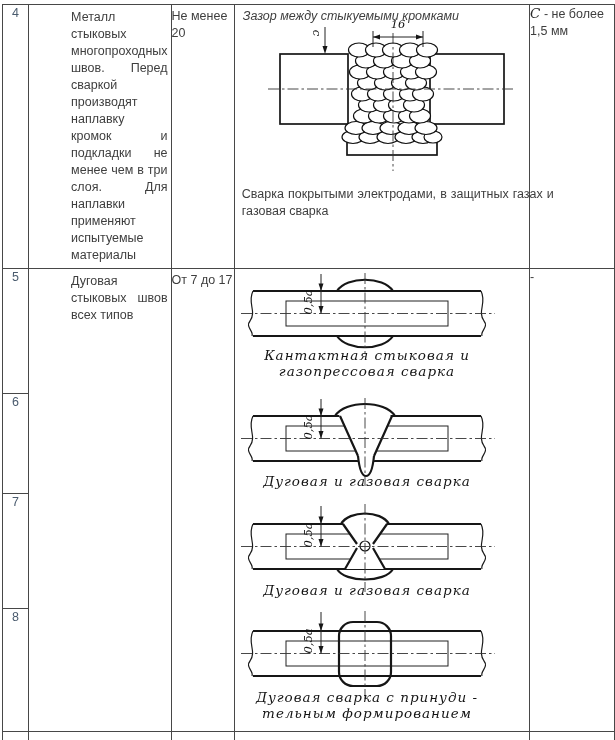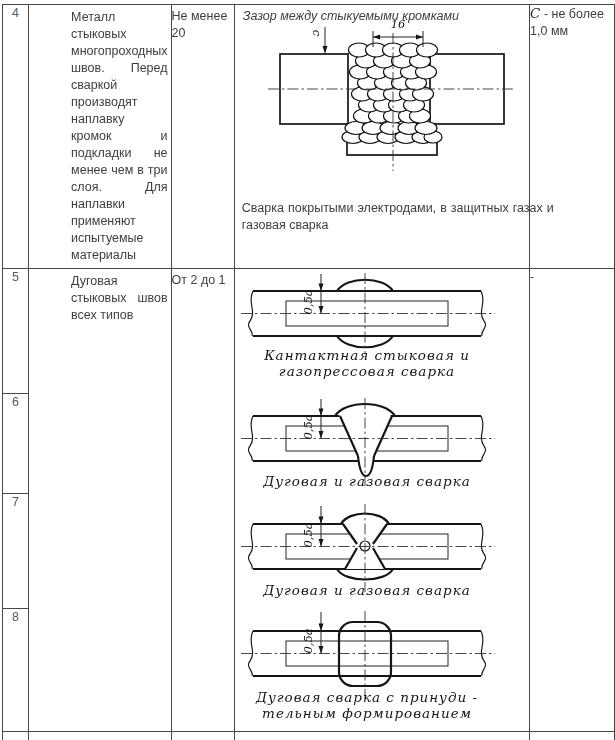--- a/index.html
+++ b/index.html
@@ -6,21 +6,21 @@
   #screen{position:relative;width:615px;height:740px;background:#fff;overflow:hidden;
           font-family:"Liberation Sans",sans-serif;color:#3e3e3e;}
   table.gost{position:absolute;left:2px;top:4px;border-collapse:collapse;table-layout:fixed;}
   table.gost td{border:1px solid #474747;vertical-align:top;padding:0;font-size:12.5px;line-height:17px;}
   td.numcell{text-align:center;color:#4a5b6e;padding-top:2px;}
   .desc{padding:4px 3px 0 4px;text-align:justify;margin-left:38px;}
   .val{padding-top:3px;text-align:left;}
   .diagcell{position:relative;}
   .notecell{padding:4px 3px 0 5px;}
   .gaplabel{position:absolute;left:8px;top:3px;white-space:nowrap;font-style:italic;}
-  .weldcap{position:absolute;left:0;top:195px;width:312px;padding:0 7px;text-align:justify;}
+  .weldcap{position:absolute;left:0;top:181px;width:312px;padding:0 7px;text-align:justify;}
   .itc{font-family:"DejaVu Serif",serif;font-style:italic;font-size:13.5px;color:#2a2a2a;}
   svg{position:absolute;}
   .thick{stroke:#161616;stroke-width:2.2;fill:none;}
   .med{stroke:#161616;stroke-width:1.7;fill:none;}
   .thin{stroke:#222;stroke-width:1;fill:none;}
   .sq{stroke:#1a1a1a;stroke-width:1.2;fill:none;}
   .cl{stroke:#333;stroke-width:0.9;fill:none;stroke-dasharray:11 3 2.5 3;}
   .bead{fill:#fff;stroke:#111;stroke-width:1.2;}
   .wfill{fill:#fff;stroke:none;}
   .arr{fill:#161616;stroke:none;}
@@ -126,31 +126,31 @@
           <path class="thin" d="M62,8 V31"></path>
           <polygon class="arr" points="62,35 59.5,27 64.5,27"></polygon>
           <text class="dimt" x="52" y="16" text-anchor="middle" transform="rotate(90 52 14)">c</text>
         </g>
       </svg>
 
       <div class="weldcap">Сварка покрытыми электродами, в защитных газах и газовая сварка</div>
     </td>
     <td class="notecell">
       <span class="itc">C</span>
-      <span>- не более 1,0 мм</span>
+      <span>- не более 1,5 мм</span>
     </td>
   </tr>
 
   <tr style="height:125px">
     <td class="numcell">5</td>
     <td rowspan="4">
       <div class="desc">Дуговая стыковых швов всех типов</div>
     </td>
     <td rowspan="4">
-      <div class="val">От 2 до 1</div>
+      <div class="val">От 7 до 17</div>
     </td>
     <td rowspan="4" class="diagcell">
 
       <svg style="left:4px;top:0" width="260" height="125" viewBox="0 0 260 125">
         <path class="thick" d="M14,22 H242 M14,67 H242"></path>
         <path class="sq" d="M14,22 C8,34 18,42 11,52 C6,58 15,62 13,67"></path>
         <path class="sq" d="M242,22 C248,34 238,42 245,52 C250,58 241,62 243,67"></path>
         <rect class="thin" x="47" y="32" width="162" height="25"></rect>
         <path class="thick" d="M98,22 C108,7 144,7 154,22"></path>
         <path class="thick" d="M98,67 C108,82 144,82 154,67"></path>

